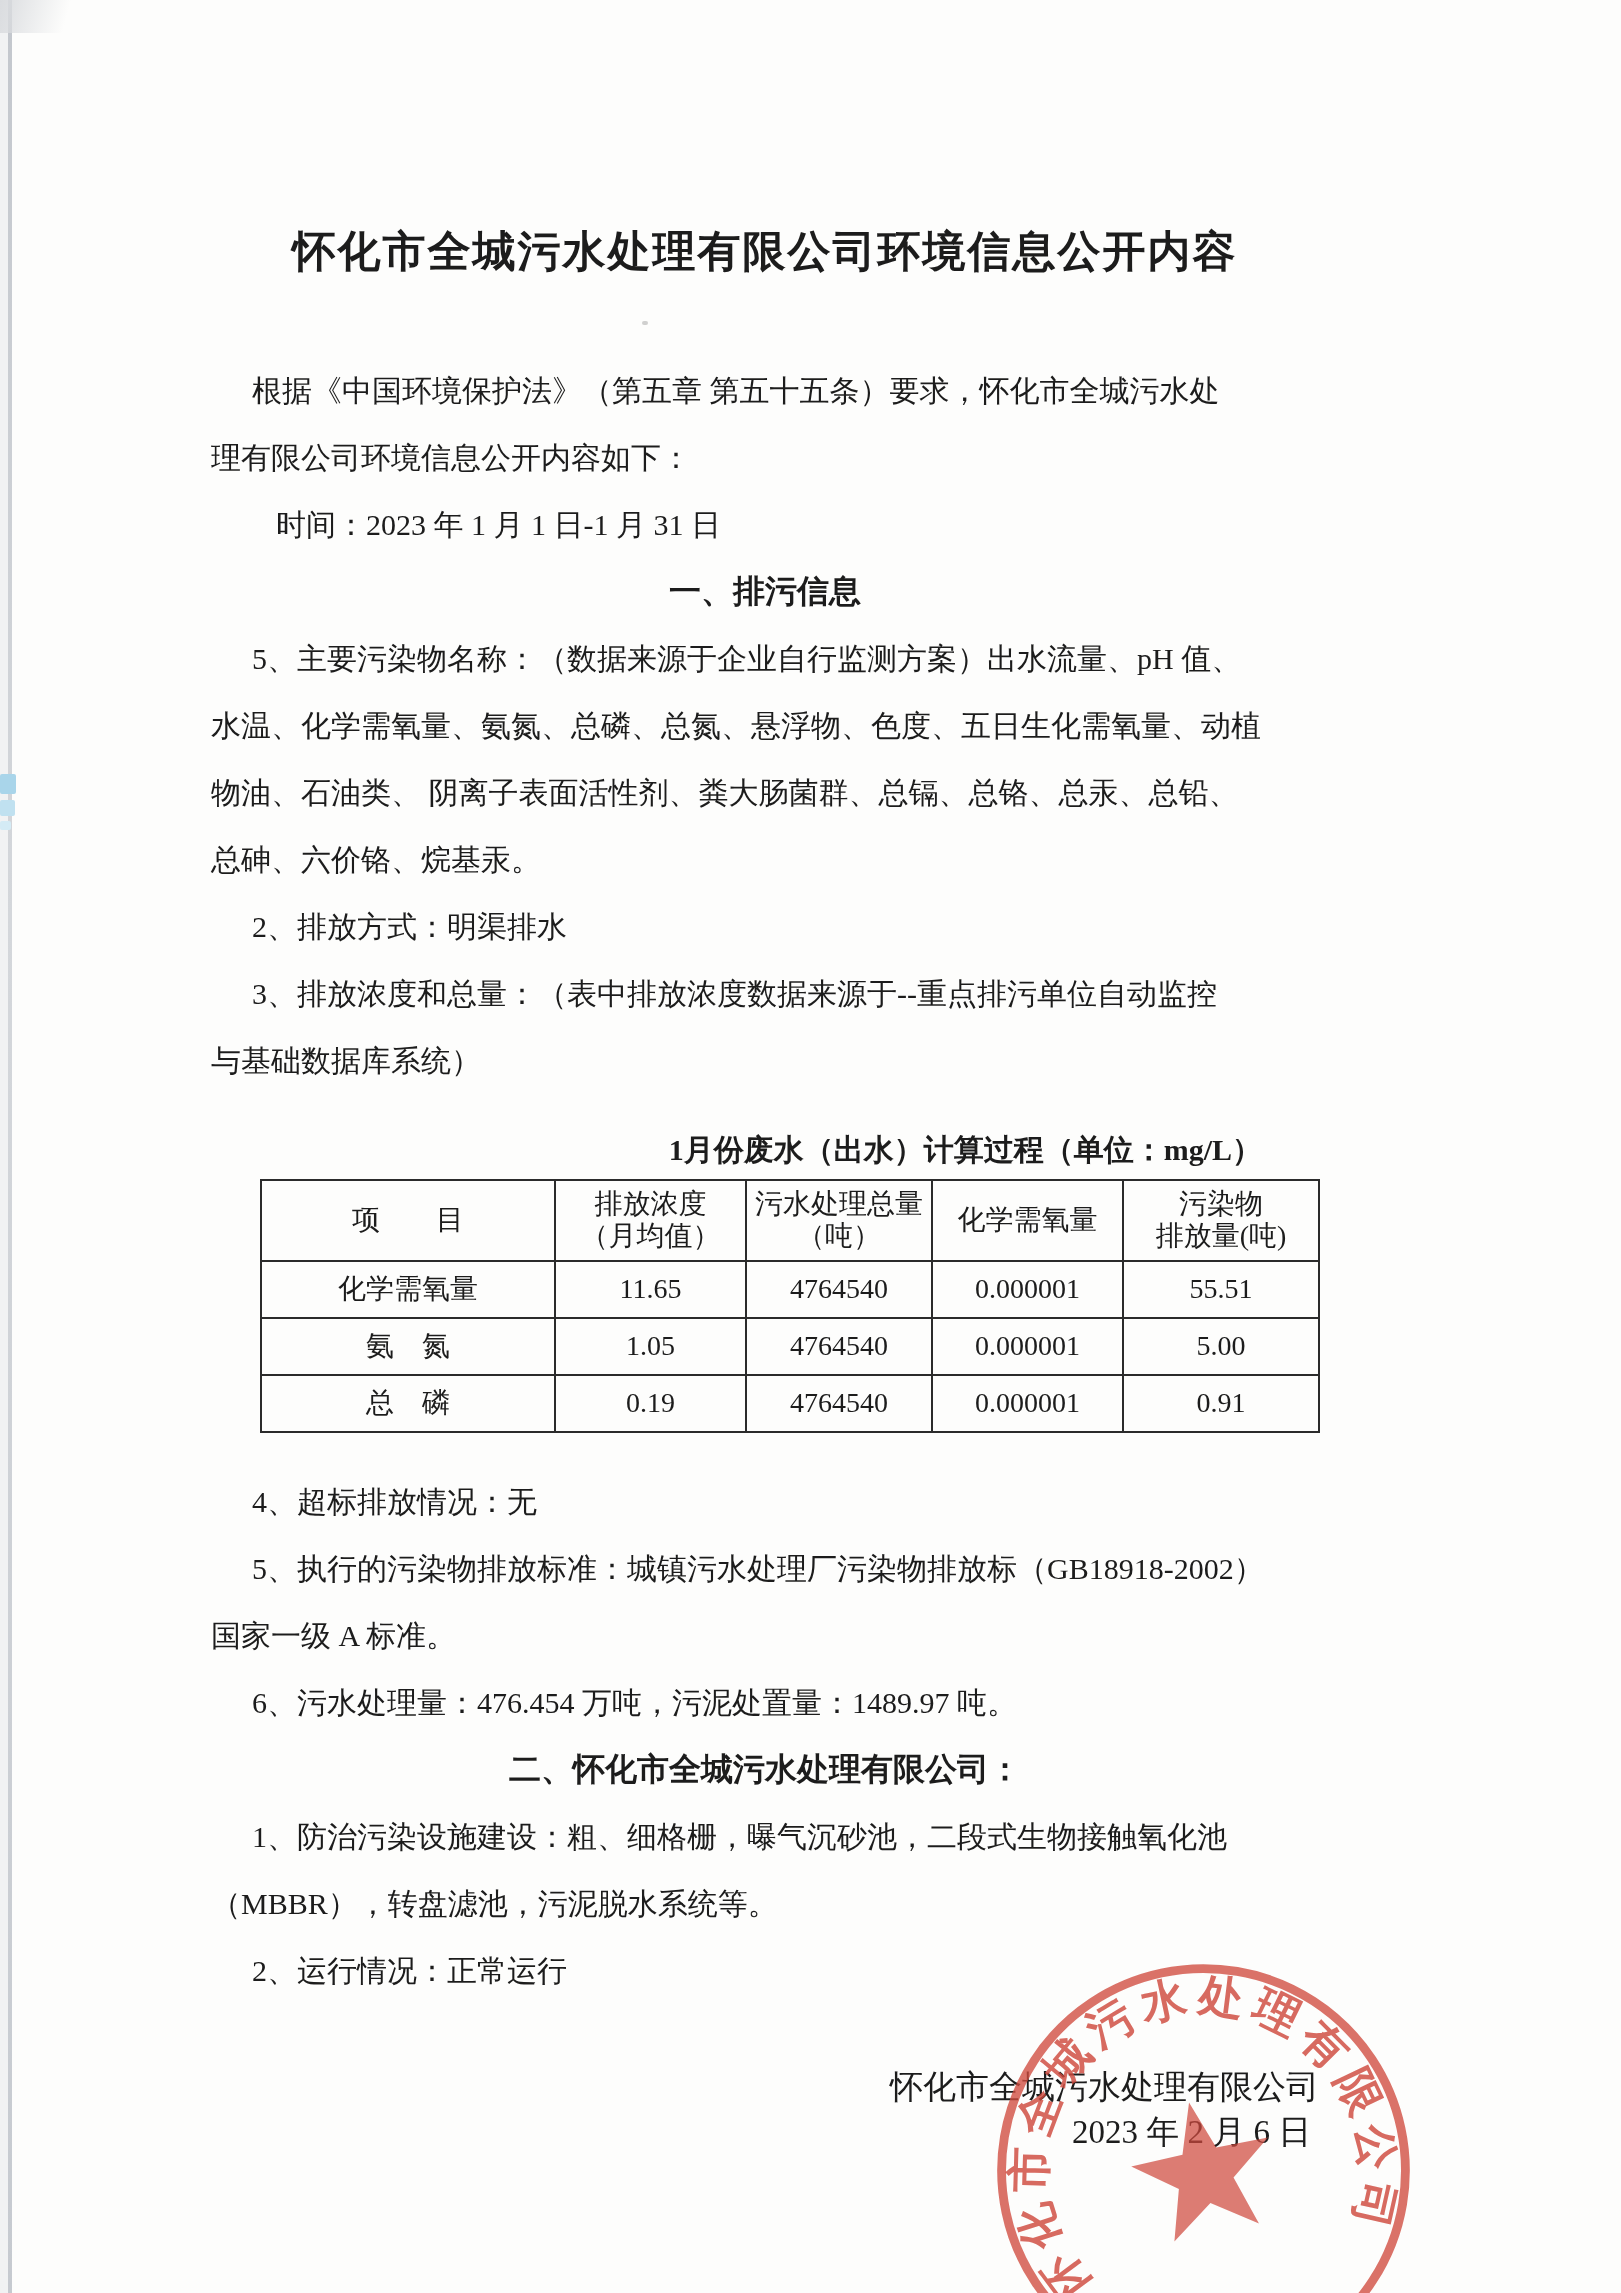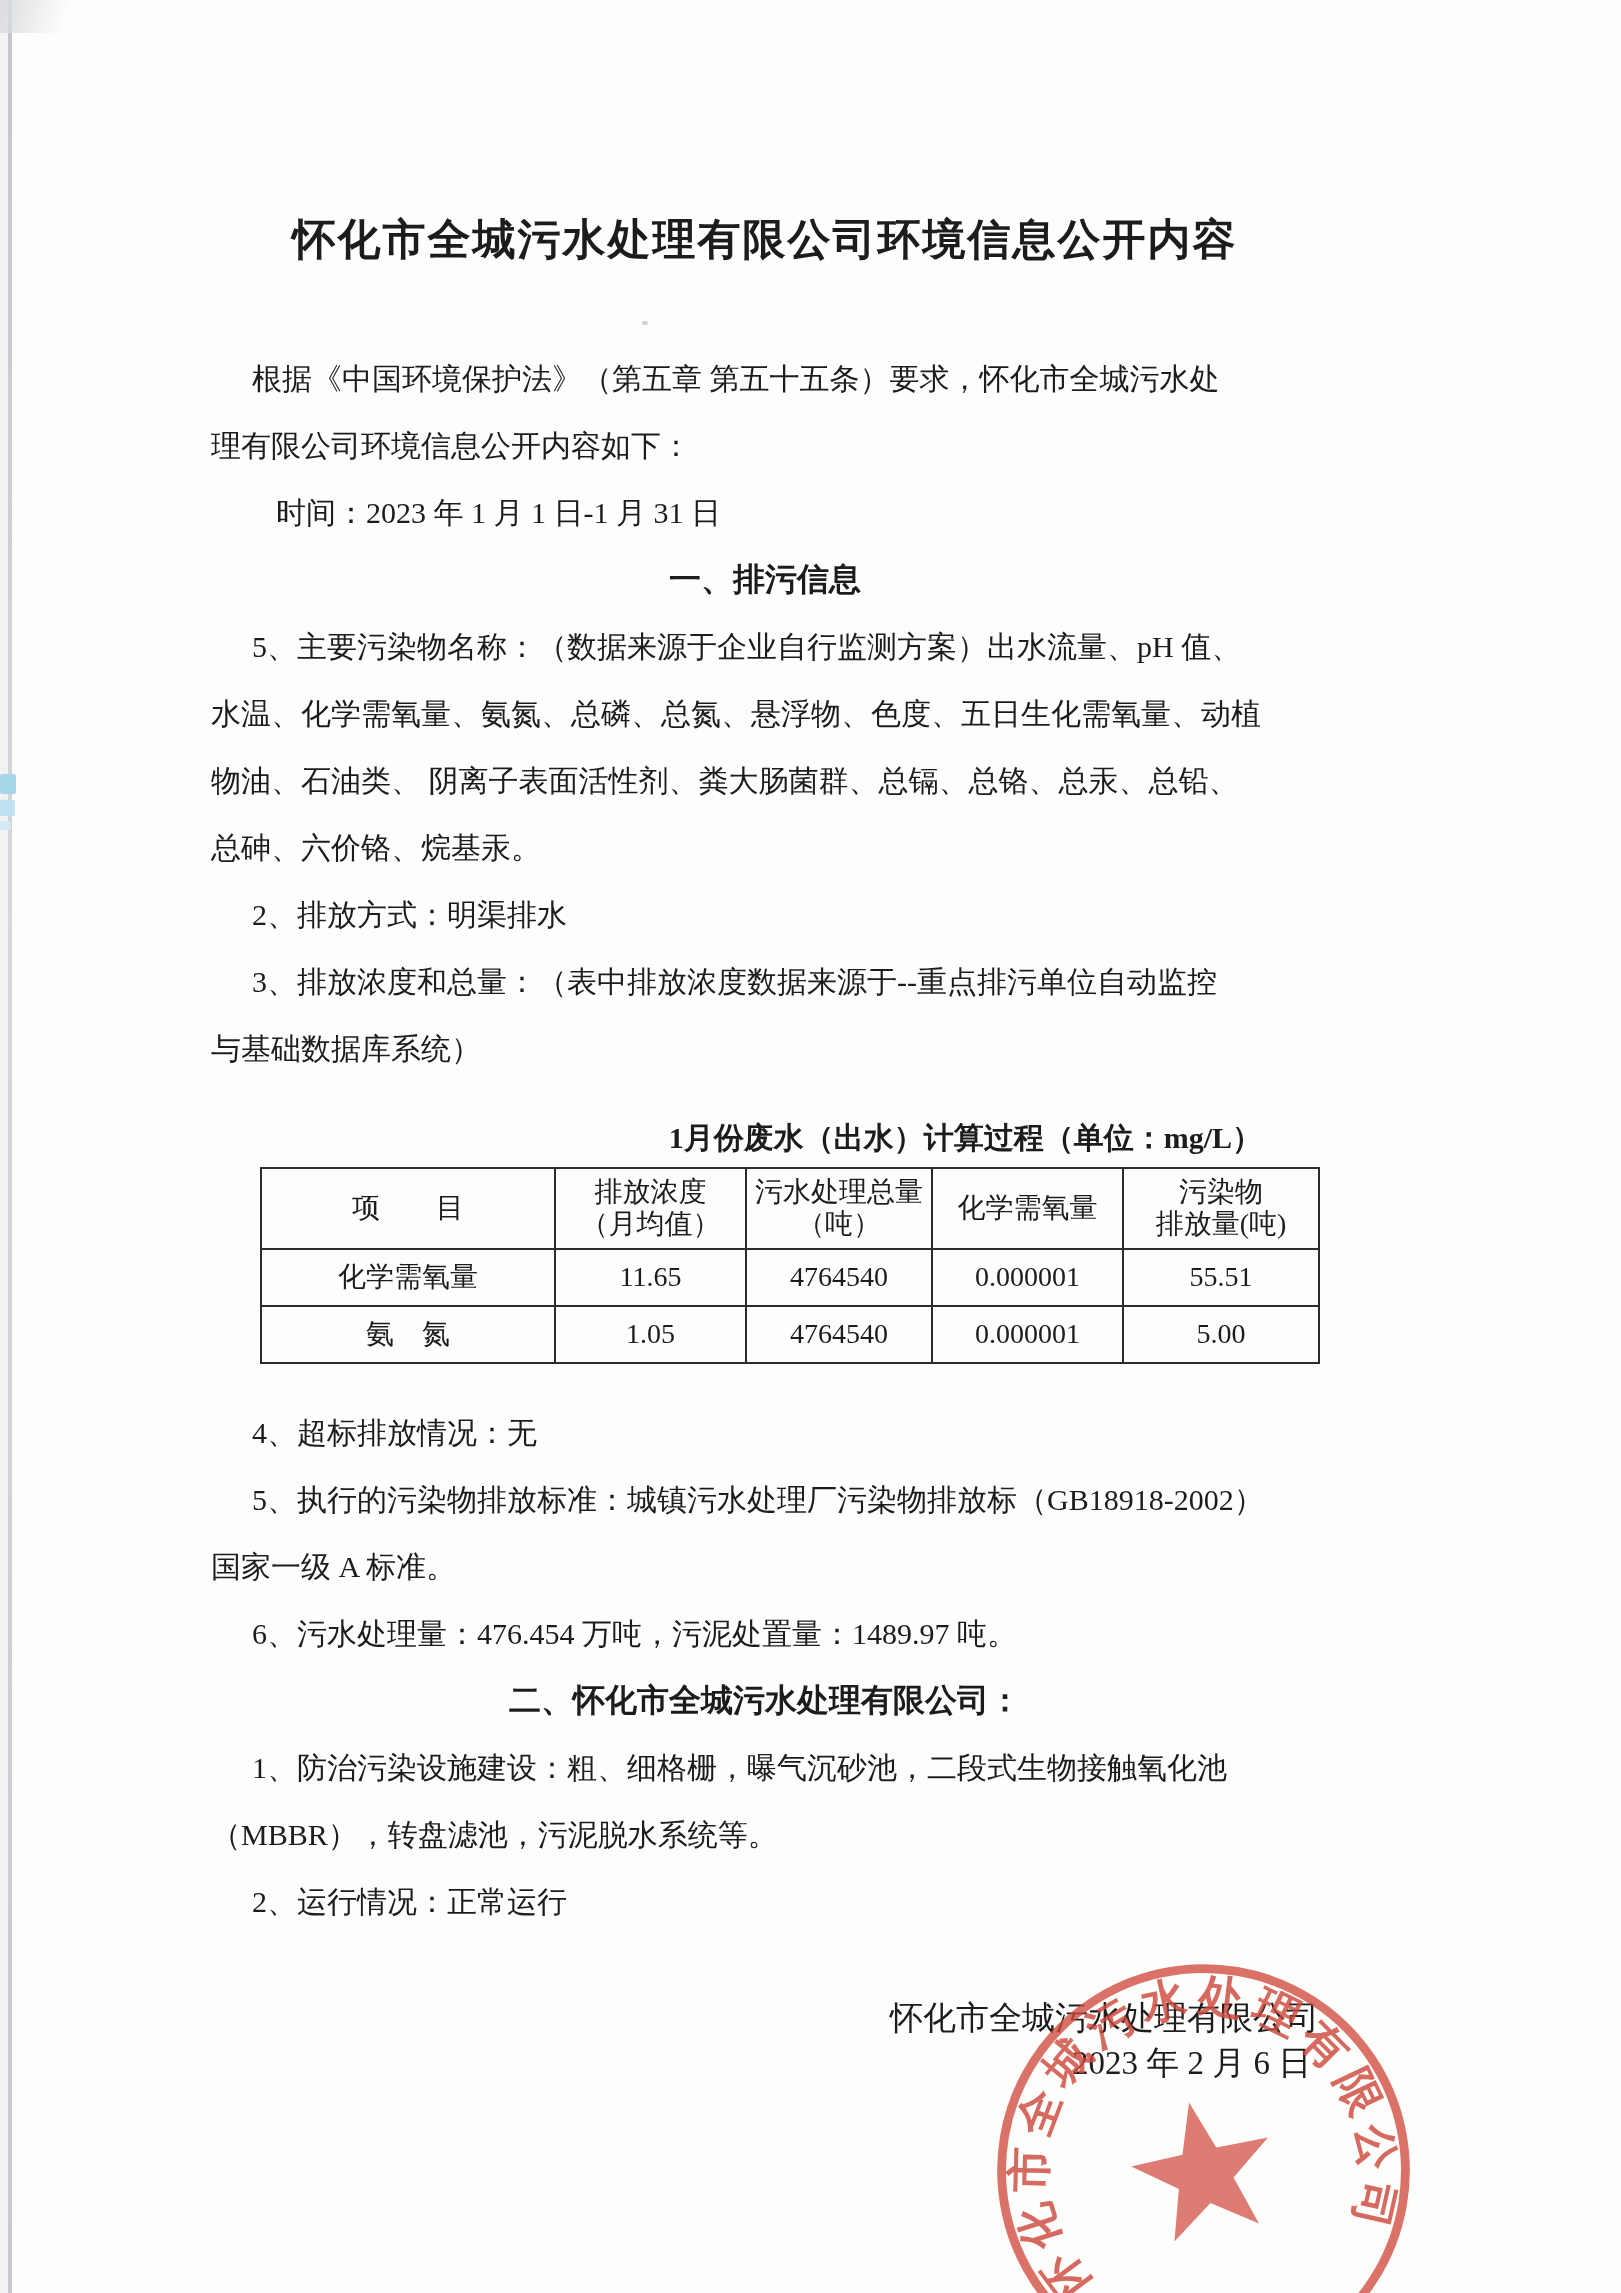--- a/index.html
+++ b/index.html
@@ -24,20 +24,21 @@
   .content{
     position:absolute;left:211px;top:0;width:1108px;
     padding-top:208px;
   }
   .title{
     height:63px;line-height:63px;
     text-align:center;
     font-family:"Liberation Sans", sans-serif;
     font-weight:700;font-size:43px;letter-spacing:2px;
     margin-bottom:74px;
+    margin-top:12px;
   }
   .line{height:67px;line-height:67px;font-size:30px;white-space:nowrap;}
   .indent{padding-left:41px;}
   .indent-lg{padding-left:65px;}
   .heading{
     font-family:"Liberation Sans", sans-serif;
     font-weight:700;font-size:32px;text-align:center;
   }
   .tbl-caption{
     margin-top:25.5px;margin-left:49px;width:1059px;
@@ -139,20 +140,27 @@
           <td>0.000001</td>
           <td>55.51</td>
         </tr>
         <tr class="row">
           <td>氨　氮</td>
           <td>1.05</td>
           <td>4764540</td>
           <td>0.000001</td>
           <td>5.00</td>
         </tr>
+        <tr class="row">
+          <td>总　磷</td>
+          <td>0.19</td>
+          <td>4764540</td>
+          <td>0.000001</td>
+          <td>0.91</td>
+        </tr>
       </tbody>
     </table>
 
     <div class="after-table">
       <div class="line indent">4、超标排放情况：无</div>
       <div class="line indent">5、执行的污染物排放标准：城镇污水处理厂污染物排放标（GB18918-2002）</div>
       <div class="line">国家一级 A 标准。</div>
       <div class="line indent">6、污水处理量：476.454 万吨，污泥处置量：1489.97 吨。</div>
 
       <div class="line heading">二、怀化市全城污水处理有限公司：</div>

